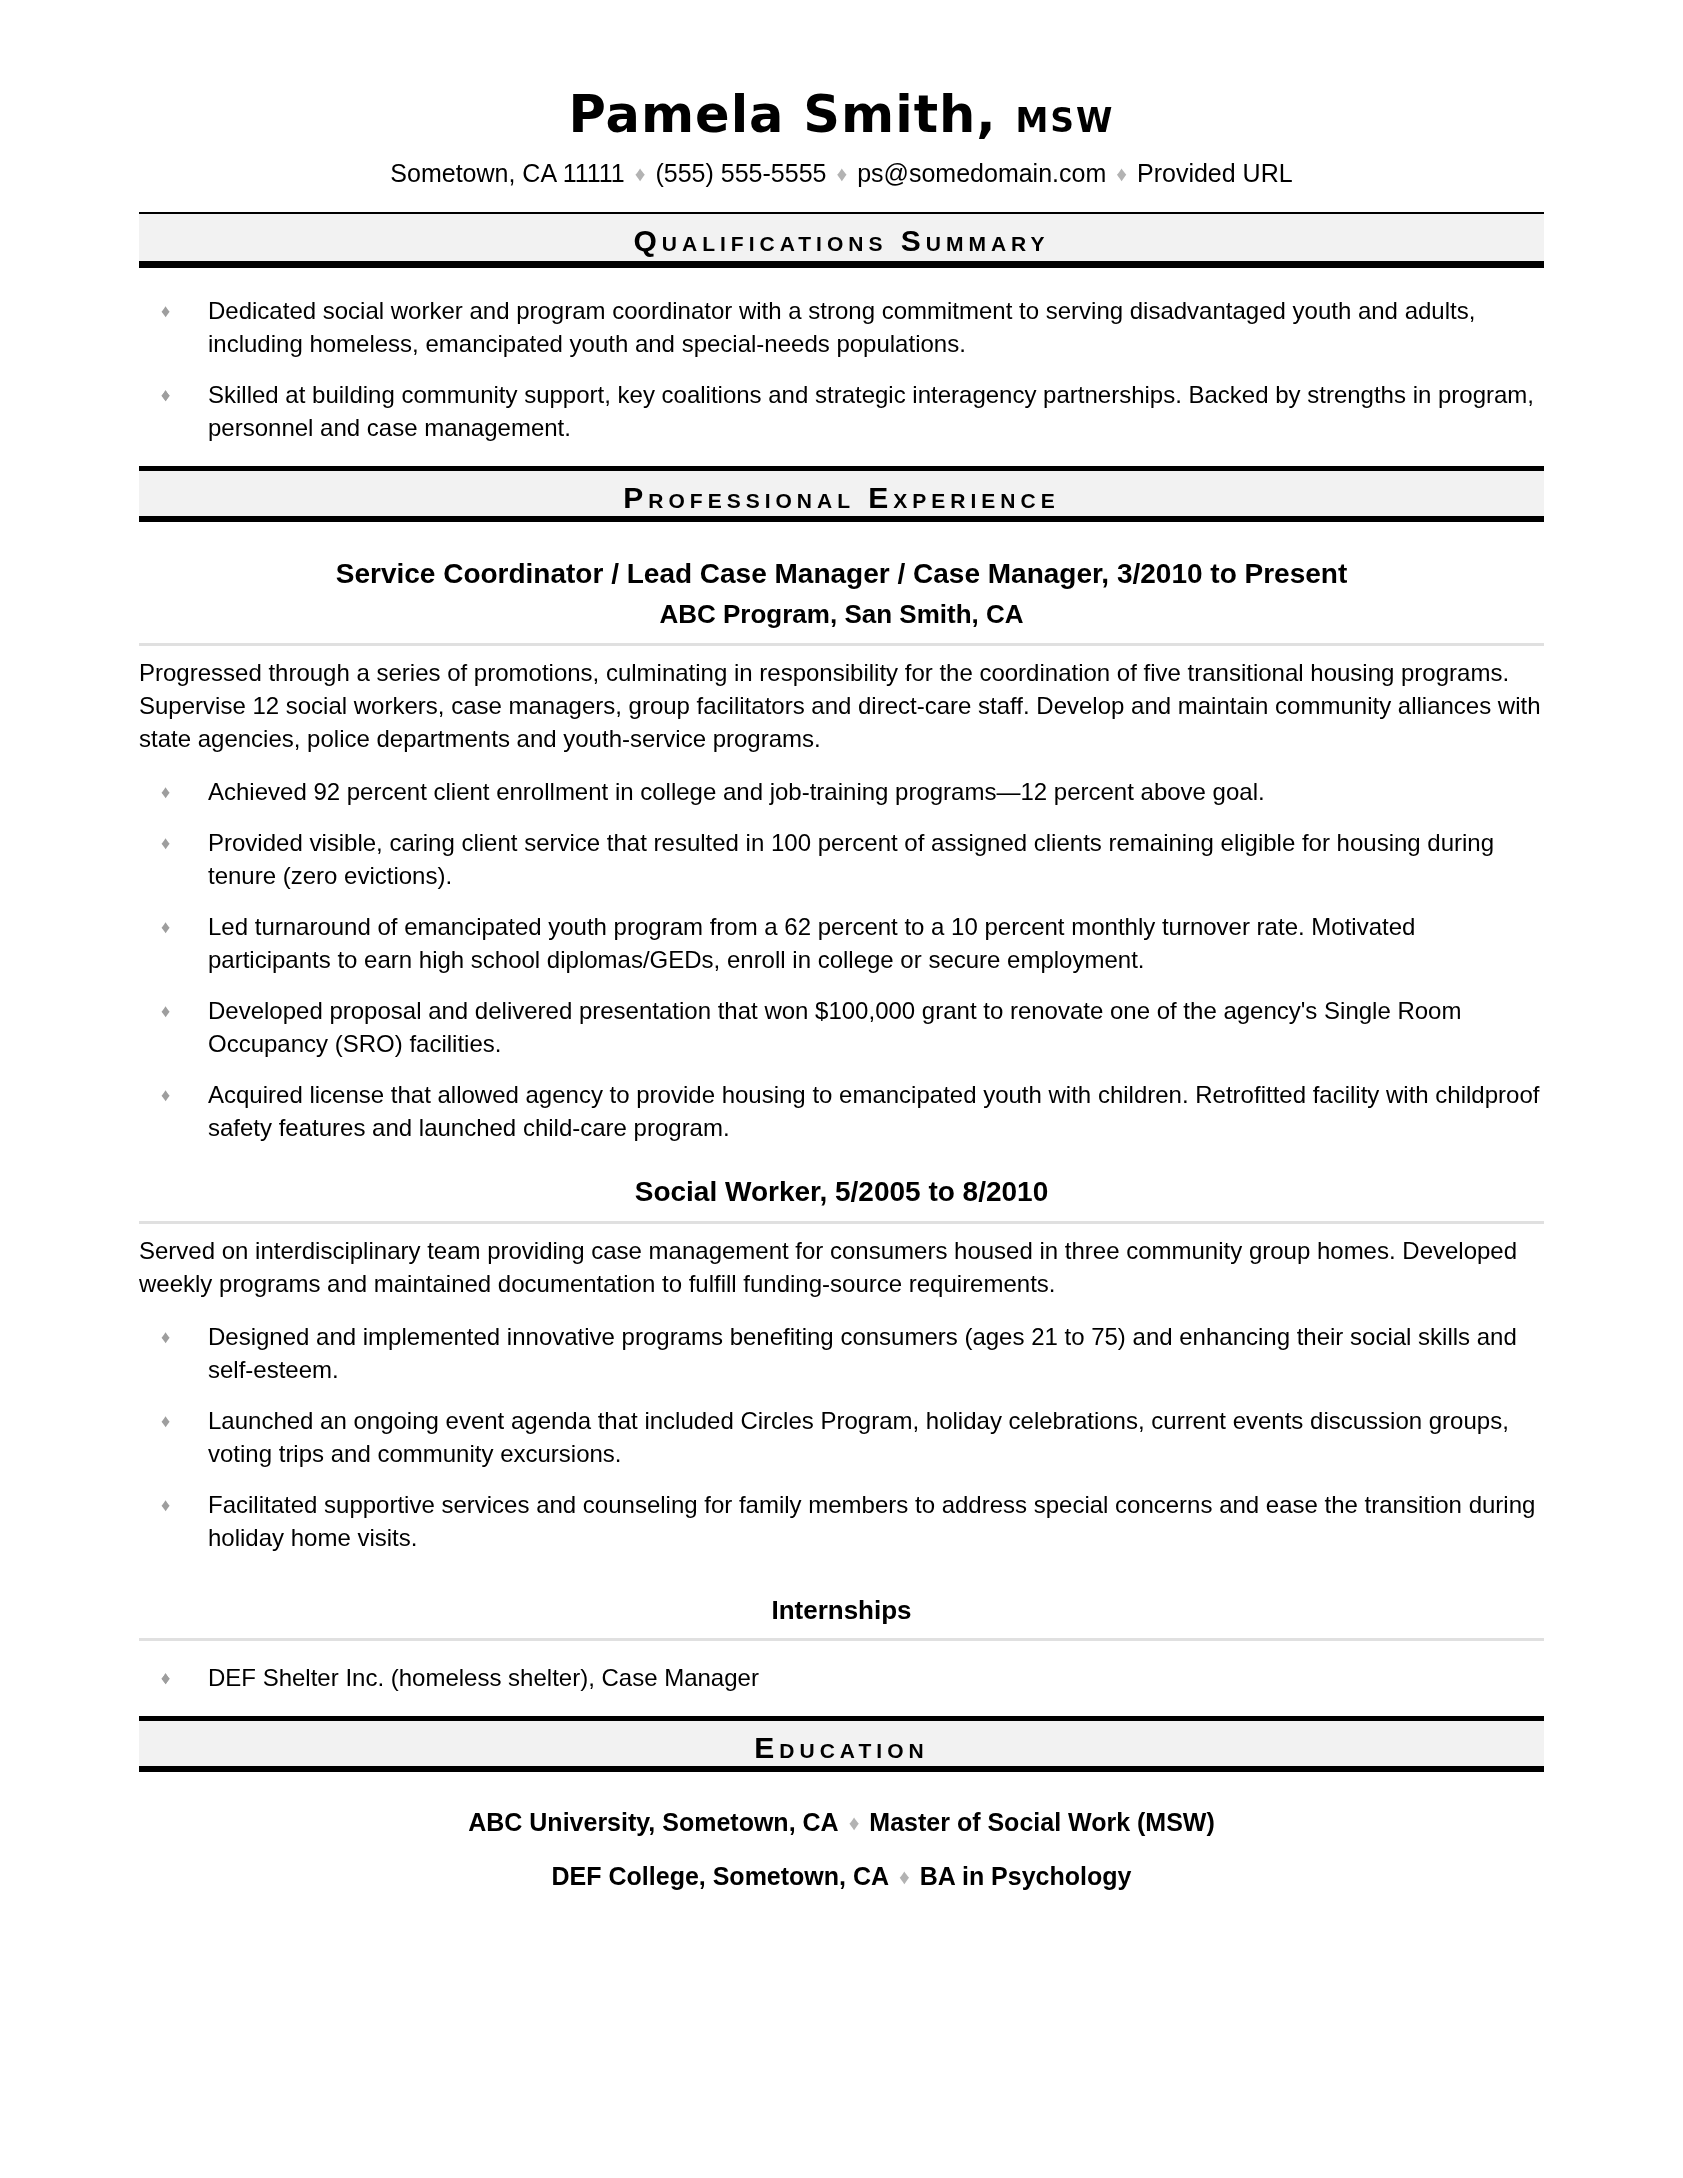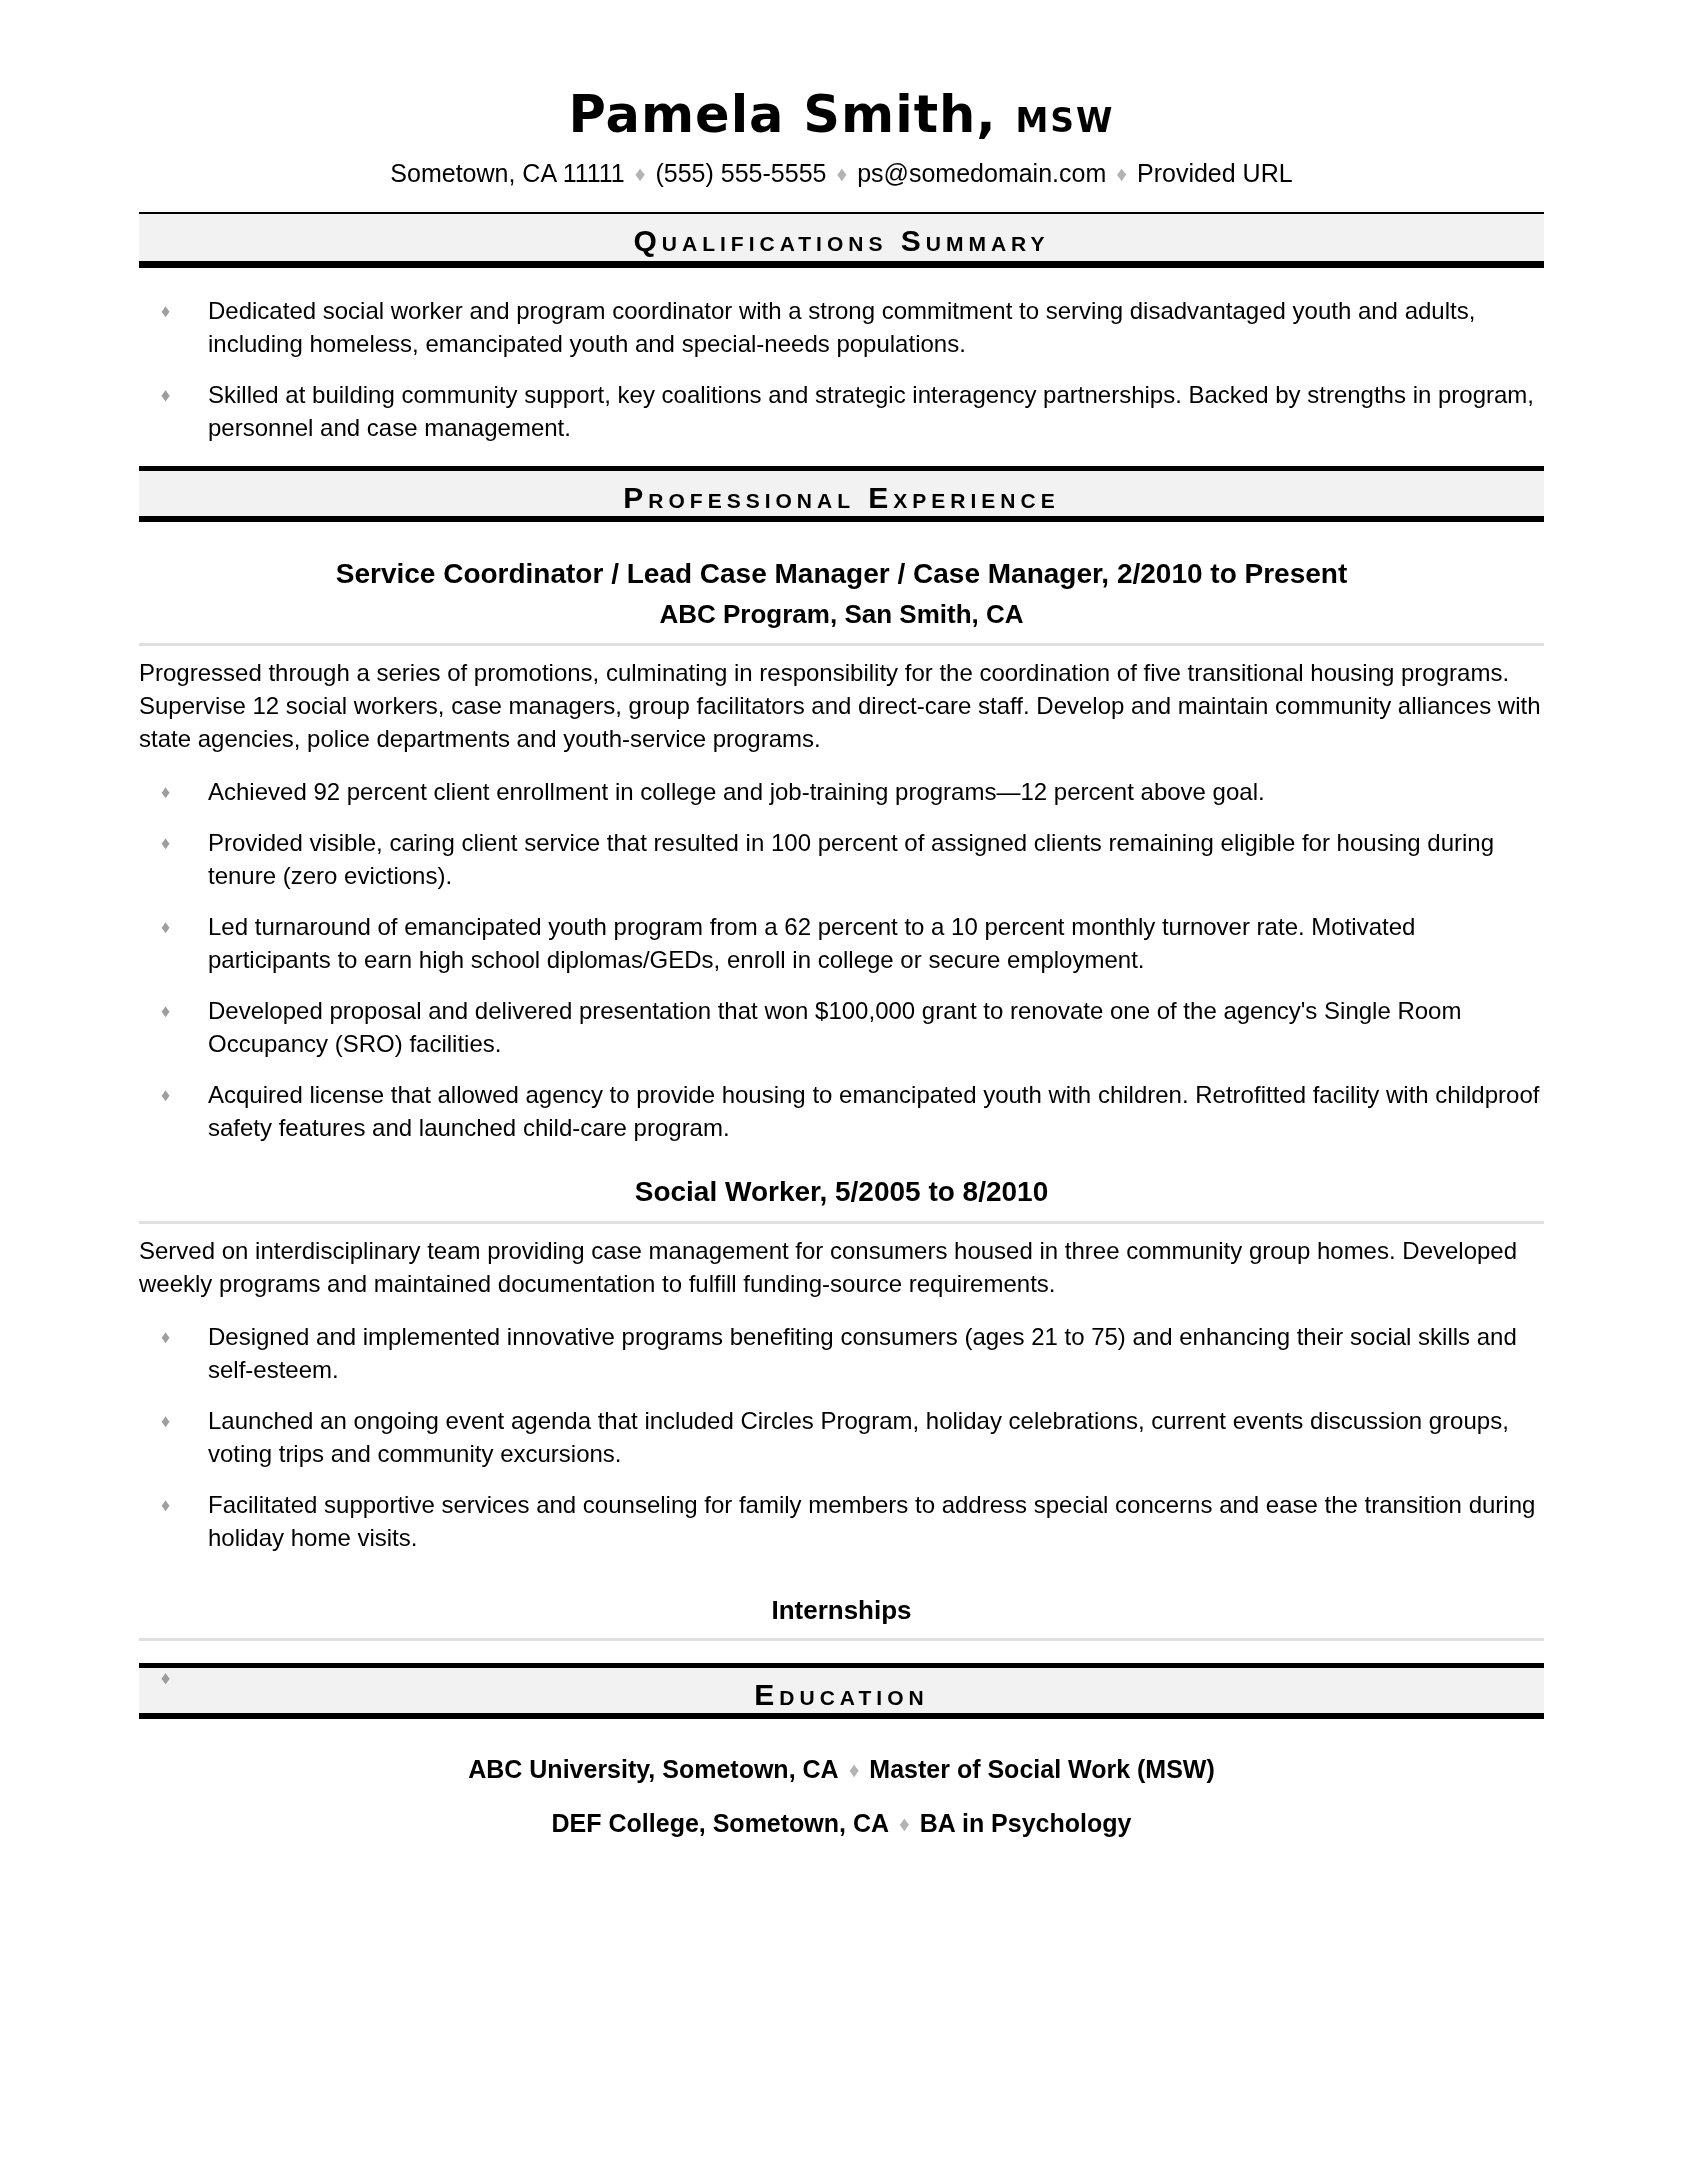--- a/index.html
+++ b/index.html
@@ -140,21 +140,21 @@
 
   <ul class="bullets first-block">
     <li class="bullet"><span class="b-icon">♦</span><span>Dedicated social worker and program coordinator with a strong commitment to serving disadvantaged youth and adults, including homeless, emancipated youth and special-needs populations.</span></li>
     <li class="bullet"><span class="b-icon">♦</span></li>
     <li class="bullet"><span class="b-icon">♦</span><span>Skilled at building community support, key coalitions and strategic interagency partnerships. Backed by strengths in program, personnel and case management.</span></li>
   </ul>
 
   <div class="bar thick-top"><span>Professional Experience</span></div>
 
   <div>
-    <div class="job-title">Service Coordinator / Lead Case Manager / Case Manager, 2/2010 to Present</div>
+    <div class="job-title">Service Coordinator / Lead Case Manager / Case Manager, 3/2010 to Present</div>
     <div class="job-company">ABC Program, San Smith, CA</div>
     <div class="divider"></div>
     <p class="job-summary">Progressed through a series of promotions, culminating in responsibility for the coordination of five transitional housing programs. Supervise 12 social workers, case managers, group facilitators and direct-care staff. Develop and maintain community alliances with state agencies, police departments and youth-service programs.</p>
     <ul class="bullets job-block">
       <li class="bullet"><span class="b-icon">♦</span><span>Achieved 92 percent client enrollment in college and job-training programs—12 percent above goal.</span></li>
       <li class="bullet"><span class="b-icon">♦</span><span>Provided visible, caring client service that resulted in 100 percent of assigned clients remaining eligible for housing during tenure (zero evictions).</span></li>
       <li class="bullet"><span class="b-icon">♦</span><span>Led turnaround of emancipated youth program from a 62 percent to a 10 percent monthly turnover rate. Motivated participants to earn high school diplomas/GEDs, enroll in college or secure employment.</span></li>
       <li class="bullet"><span class="b-icon">♦</span><span>Developed proposal and delivered presentation that won $100,000 grant to renovate one of the agency's Single Room Occupancy (SRO) facilities.</span></li>
       <li class="bullet"><span class="b-icon">♦</span><span>Acquired license that allowed agency to provide housing to emancipated youth with children. Retrofitted facility with childproof safety features and launched child-care program.</span></li>
     </ul>
@@ -169,21 +169,21 @@
       <li class="bullet"><span class="b-icon">♦</span><span>Launched an ongoing event agenda that included Circles Program, holiday celebrations, current events discussion groups, voting trips and community excursions.</span></li>
       <li class="bullet"><span class="b-icon">♦</span><span>Facilitated supportive services and counseling for family members to address special concerns and ease the transition during holiday home visits.</span></li>
     </ul>
   </div>
 
   <div>
     <div class="subheading">Internships</div>
     <div class="divider"></div>
     <ul class="bullets intern-block">
       <li class="bullet"><span class="b-icon">♦</span></li>
-      <li class="bullet"><span class="b-icon">♦</span></li>
+      <li class="bullet"><span class="b-icon">♦</span><span>DEF Shelter Inc. (homeless shelter), Case Manager</span></li>
     </ul>
   </div>
 
   <div class="bar thick-top"><span>Education</span></div>
 
   <div class="edu-entry">
     <span>ABC University, Sometown, CA</span><span class="diamond">♦</span><span>Master of Social Work (MSW)</span>
   </div>
   <div class="edu-entry">
     <span>DEF College, Sometown, CA</span><span class="diamond">♦</span><span>BA in Psychology</span>

